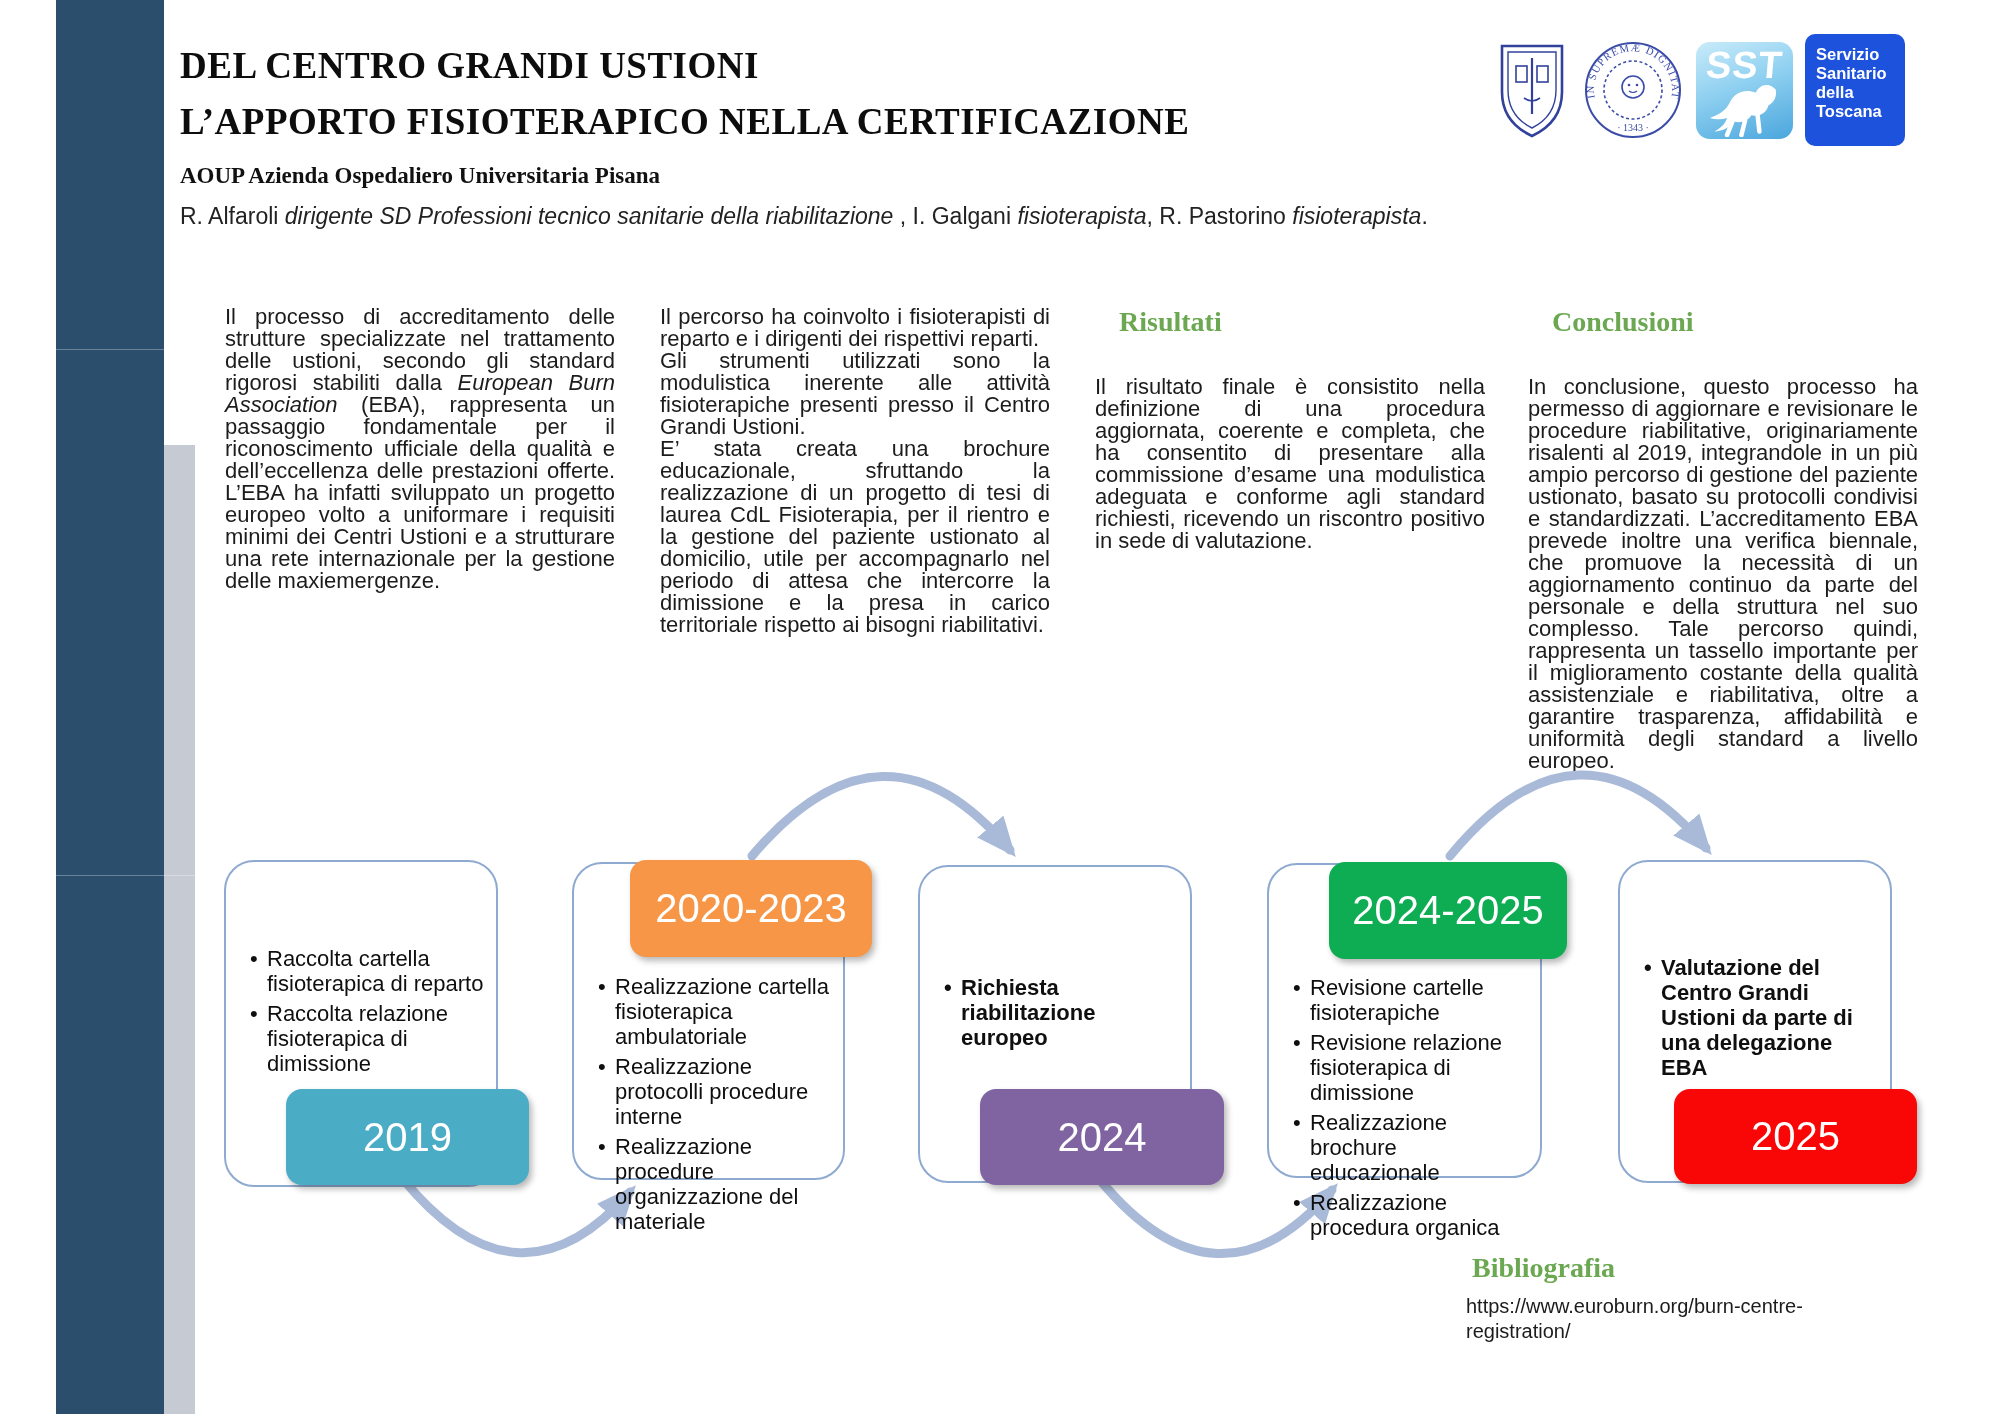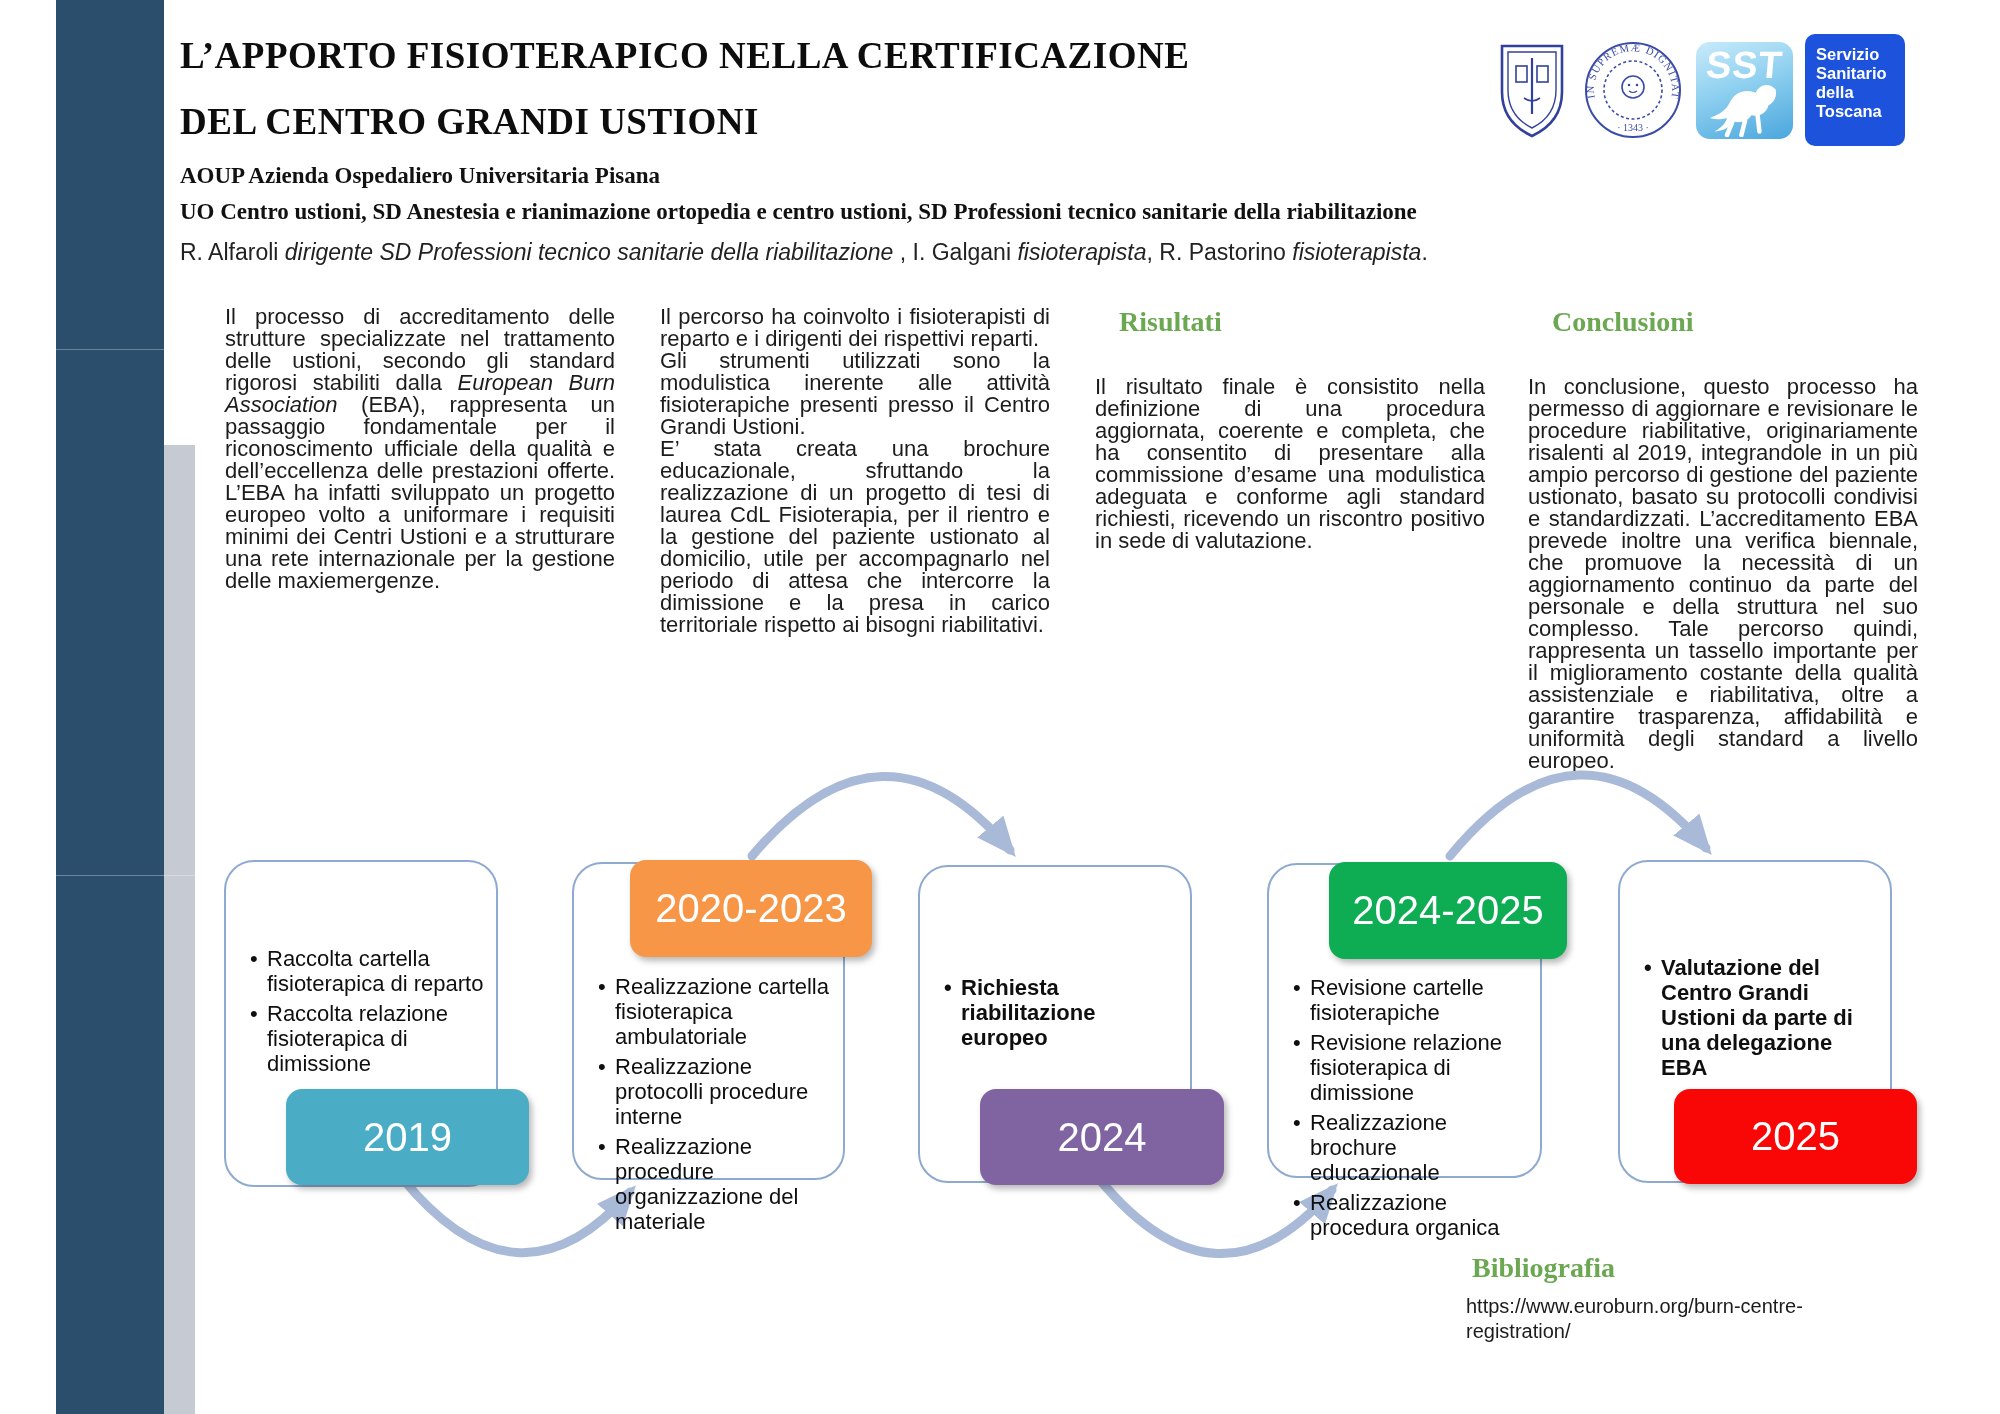--- a/index.html
+++ b/index.html
@@ -64,24 +64,23 @@
 <body>
 
 <div class="page">
 
   <div class="bar-blue"></div>
   <div class="bar-gray"></div>
   <div class="seam s1"></div>
   <div class="seam s2"></div>
 
   <div class="header-text">
+    <div class="title-line l2">DEL CENTRO GRANDI USTIONI</div>
     <div class="title-line l1">L’APPORTO FISIOTERAPICO NELLA CERTIFICAZIONE</div>
-    <div class="title-line l2">DEL CENTRO GRANDI USTIONI</div>
     <div class="org-line o1">AOUP Azienda Ospedaliero Universitaria Pisana</div>
-    <div class="org-line o2">UO Centro ustioni, SD Anestesia e rianimazione ortopedia e centro ustioni, SD Professioni tecnico sanitarie della riabilitazione</div>
     <div class="authors" id="authors"><span>R. Alfaroli </span><span class="it">dirigente SD Professioni tecnico sanitarie della riabilitazione </span><span>, I. Galgani </span><span class="it">fisioterapista</span><span>, R. Pastorino </span><span class="it">fisioterapista</span><span>.</span></div>
   </div>
 
   <div class="logos">
 
     <svg class="logo-box" width="76" height="100" viewBox="0 0 76 100">
       <path d="M8 6 H68 V52 Q68 82 38 96 Q8 82 8 52 Z" fill="none" stroke="#32419B" stroke-width="2.6"></path>
       <path d="M14 12 H62 V50 Q62 76 38 88 Q14 76 14 50 Z" fill="none" stroke="#32419B" stroke-width="1.4"></path>
       <line x1="38" y1="18" x2="38" y2="74" stroke="#32419B" stroke-width="2.2"></line>
       <rect x="22" y="26" width="11" height="16" fill="none" stroke="#32419B" stroke-width="1.6"></rect>

